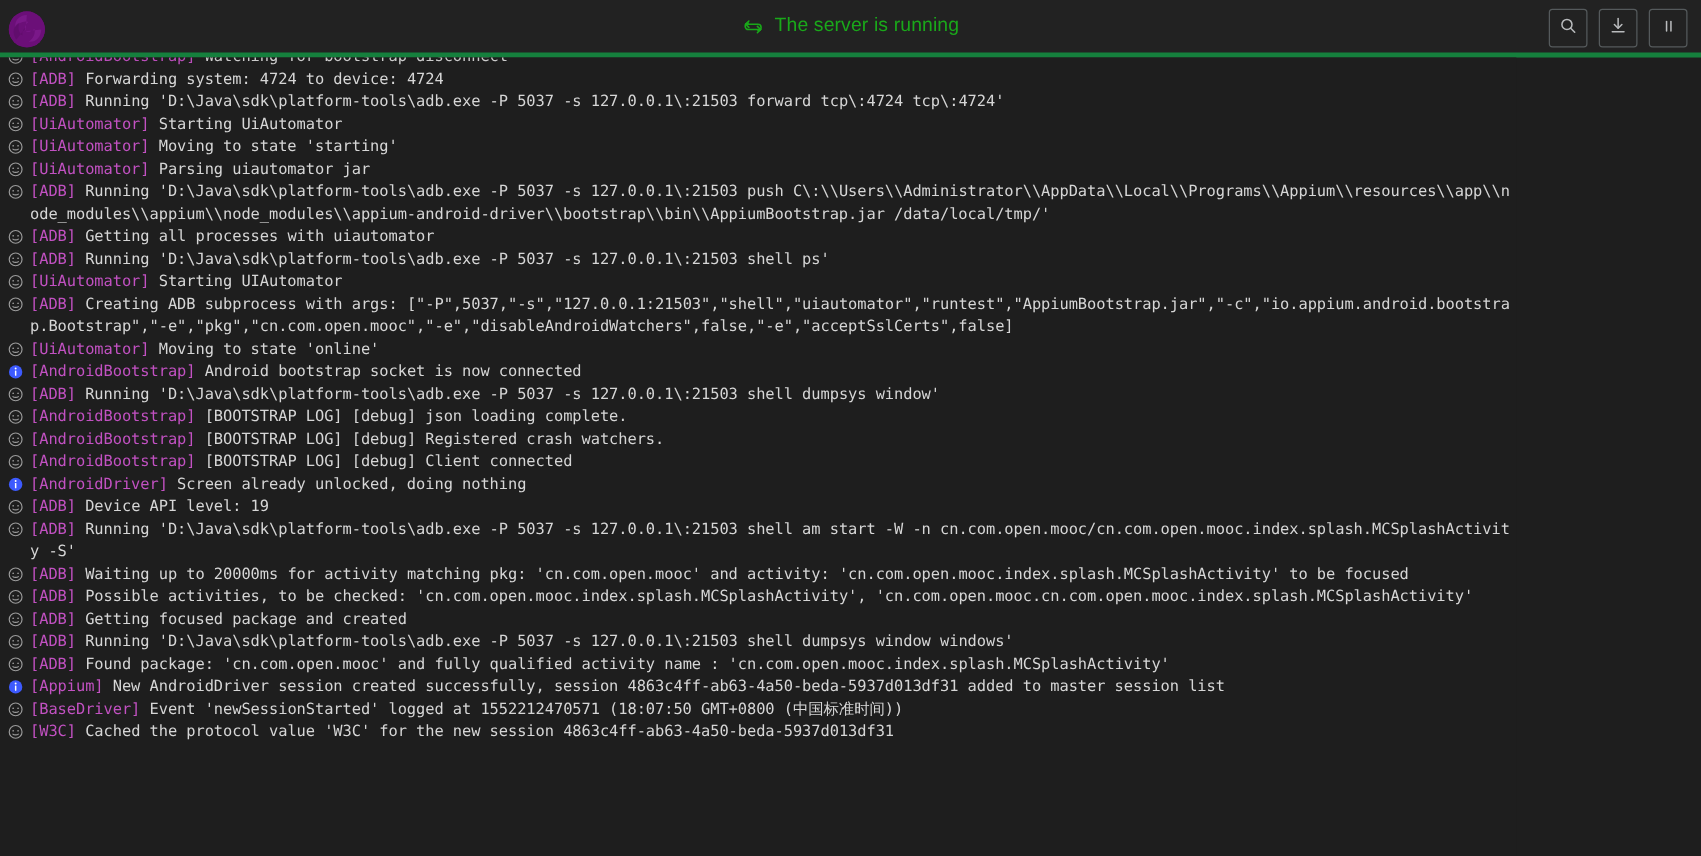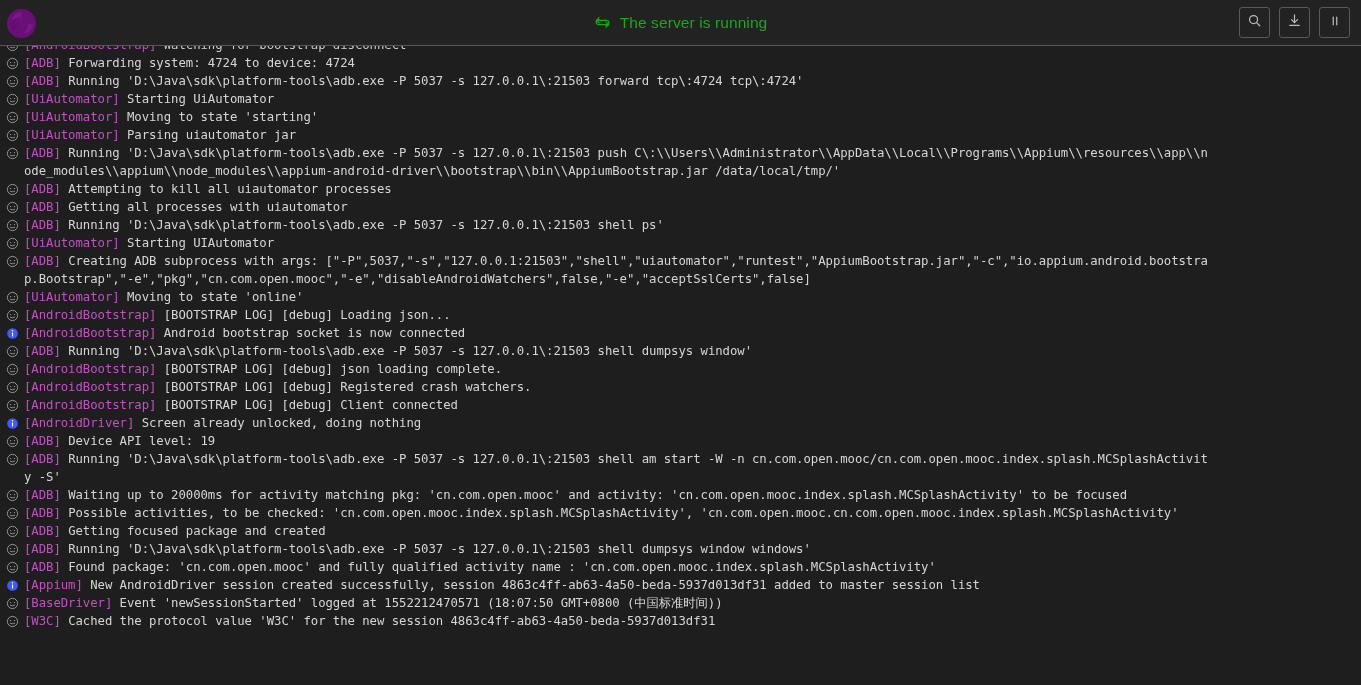--- a/index.html
+++ b/index.html
@@ -11,21 +11,21 @@
     background: #1e1e1e;
     font-family: "DejaVu Sans Mono", monospace;
   }
 
   
   #app-header {
     position: relative;
     height: 46px;
     width: 1361px;
     background: #222222;
-    border-bottom: 1px solid #15803d;
+    border-bottom: 4px solid #15803d;
     display: flex;
     align-items: center;
     text-align: center;
   }
 
   #app-logo {
     position: absolute;
     left: 7px;
     top: 9px;
     width: 29px;
@@ -223,26 +223,20 @@
           <circle cx="8" cy="8" r="6.3"></circle>
           <circle cx="5.6" cy="6.9" r="0.85" fill="#9b9b9b" stroke="none"></circle>
           <circle cx="10.4" cy="6.9" r="0.85" fill="#9b9b9b" stroke="none"></circle>
           <path d="M5.3 10.2c.9.9 4.5.9 5.4 0" stroke-linecap="round"></path>
         </svg><span class="log-tag">[ADB]</span><span class="log-msg"> Running 'D:\Java\sdk\platform-tools\adb.exe -P 5037 -s 127.0.0.1\:21503 push C\:\\Users\\Administrator\\AppData\\Local\\Programs\\Appium\\resources\\app\\node_modules\\appium\\node_modules\\appium-android-driver\\bootstrap\\bin\\AppiumBootstrap.jar /data/local/tmp/'</span></div>
       <div class="log-line"><svg class="log-icon" viewBox="0 0 16 16" fill="none" stroke="#9b9b9b" stroke-width="1.15" aria-hidden="true">
           <circle cx="8" cy="8" r="6.3"></circle>
           <circle cx="5.6" cy="6.9" r="0.85" fill="#9b9b9b" stroke="none"></circle>
           <circle cx="10.4" cy="6.9" r="0.85" fill="#9b9b9b" stroke="none"></circle>
           <path d="M5.3 10.2c.9.9 4.5.9 5.4 0" stroke-linecap="round"></path>
-        </svg><span class="log-tag">[ADB]</span><span class="log-msg"> Attempting to kill all uiautomator processes</span></div>
-      <div class="log-line"><svg class="log-icon" viewBox="0 0 16 16" fill="none" stroke="#9b9b9b" stroke-width="1.15" aria-hidden="true">
-          <circle cx="8" cy="8" r="6.3"></circle>
-          <circle cx="5.6" cy="6.9" r="0.85" fill="#9b9b9b" stroke="none"></circle>
-          <circle cx="10.4" cy="6.9" r="0.85" fill="#9b9b9b" stroke="none"></circle>
-          <path d="M5.3 10.2c.9.9 4.5.9 5.4 0" stroke-linecap="round"></path>
         </svg><span class="log-tag">[ADB]</span><span class="log-msg"> Getting all processes with uiautomator</span></div>
       <div class="log-line"><svg class="log-icon" viewBox="0 0 16 16" fill="none" stroke="#9b9b9b" stroke-width="1.15" aria-hidden="true">
           <circle cx="8" cy="8" r="6.3"></circle>
           <circle cx="5.6" cy="6.9" r="0.85" fill="#9b9b9b" stroke="none"></circle>
           <circle cx="10.4" cy="6.9" r="0.85" fill="#9b9b9b" stroke="none"></circle>
           <path d="M5.3 10.2c.9.9 4.5.9 5.4 0" stroke-linecap="round"></path>
         </svg><span class="log-tag">[ADB]</span><span class="log-msg"> Running 'D:\Java\sdk\platform-tools\adb.exe -P 5037 -s 127.0.0.1\:21503 shell ps'</span></div>
       <div class="log-line"><svg class="log-icon" viewBox="0 0 16 16" fill="none" stroke="#9b9b9b" stroke-width="1.15" aria-hidden="true">
           <circle cx="8" cy="8" r="6.3"></circle>
           <circle cx="5.6" cy="6.9" r="0.85" fill="#9b9b9b" stroke="none"></circle>
@@ -254,26 +248,20 @@
           <circle cx="5.6" cy="6.9" r="0.85" fill="#9b9b9b" stroke="none"></circle>
           <circle cx="10.4" cy="6.9" r="0.85" fill="#9b9b9b" stroke="none"></circle>
           <path d="M5.3 10.2c.9.9 4.5.9 5.4 0" stroke-linecap="round"></path>
         </svg><span class="log-tag">[ADB]</span><span class="log-msg"> Creating ADB subprocess with args: ["-P",5037,"-s","127.0.0.1:21503","shell","uiautomator","runtest","AppiumBootstrap.jar","-c","io.appium.android.bootstrap.Bootstrap","-e","pkg","cn.com.open.mooc","-e","disableAndroidWatchers",false,"-e","acceptSslCerts",false]</span></div>
       <div class="log-line"><svg class="log-icon" viewBox="0 0 16 16" fill="none" stroke="#9b9b9b" stroke-width="1.15" aria-hidden="true">
           <circle cx="8" cy="8" r="6.3"></circle>
           <circle cx="5.6" cy="6.9" r="0.85" fill="#9b9b9b" stroke="none"></circle>
           <circle cx="10.4" cy="6.9" r="0.85" fill="#9b9b9b" stroke="none"></circle>
           <path d="M5.3 10.2c.9.9 4.5.9 5.4 0" stroke-linecap="round"></path>
         </svg><span class="log-tag">[UiAutomator]</span><span class="log-msg"> Moving to state 'online'</span></div>
-      <div class="log-line"><svg class="log-icon" viewBox="0 0 16 16" fill="none" stroke="#9b9b9b" stroke-width="1.15" aria-hidden="true">
-          <circle cx="8" cy="8" r="6.3"></circle>
-          <circle cx="5.6" cy="6.9" r="0.85" fill="#9b9b9b" stroke="none"></circle>
-          <circle cx="10.4" cy="6.9" r="0.85" fill="#9b9b9b" stroke="none"></circle>
-          <path d="M5.3 10.2c.9.9 4.5.9 5.4 0" stroke-linecap="round"></path>
-        </svg><span class="log-tag">[AndroidBootstrap]</span><span class="log-msg"> [BOOTSTRAP LOG] [debug] Loading json...</span></div>
       <div class="log-line"><svg class="log-icon" viewBox="0 0 16 16" aria-hidden="true">
           <circle cx="8" cy="8" r="6.6" fill="#3d5afe"></circle>
           <rect x="7.3" y="6.7" width="1.45" height="5" rx="0.5" fill="#ffffff"></rect>
           <circle cx="8.02" cy="4.7" r="0.95" fill="#ffffff"></circle>
         </svg><span class="log-tag">[AndroidBootstrap]</span><span class="log-msg"> Android bootstrap socket is now connected</span></div>
       <div class="log-line"><svg class="log-icon" viewBox="0 0 16 16" fill="none" stroke="#9b9b9b" stroke-width="1.15" aria-hidden="true">
           <circle cx="8" cy="8" r="6.3"></circle>
           <circle cx="5.6" cy="6.9" r="0.85" fill="#9b9b9b" stroke="none"></circle>
           <circle cx="10.4" cy="6.9" r="0.85" fill="#9b9b9b" stroke="none"></circle>
           <path d="M5.3 10.2c.9.9 4.5.9 5.4 0" stroke-linecap="round"></path>

